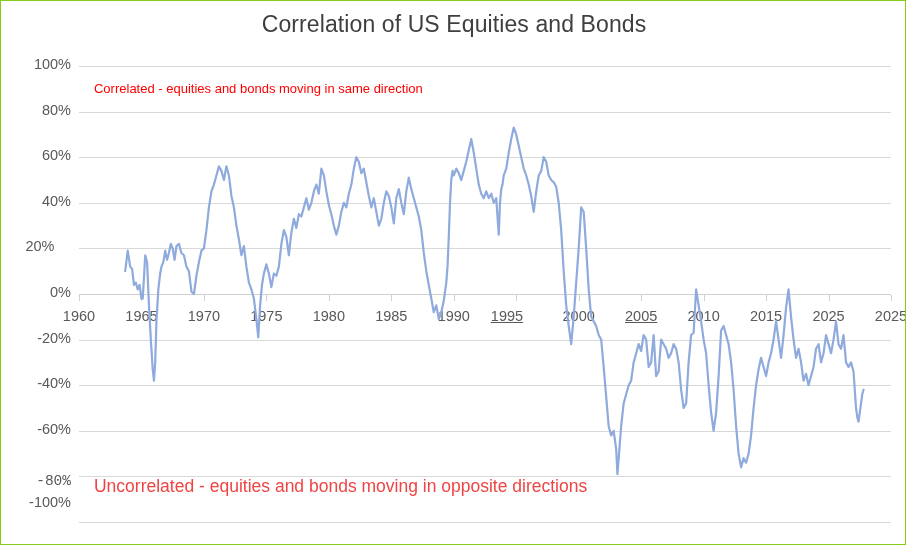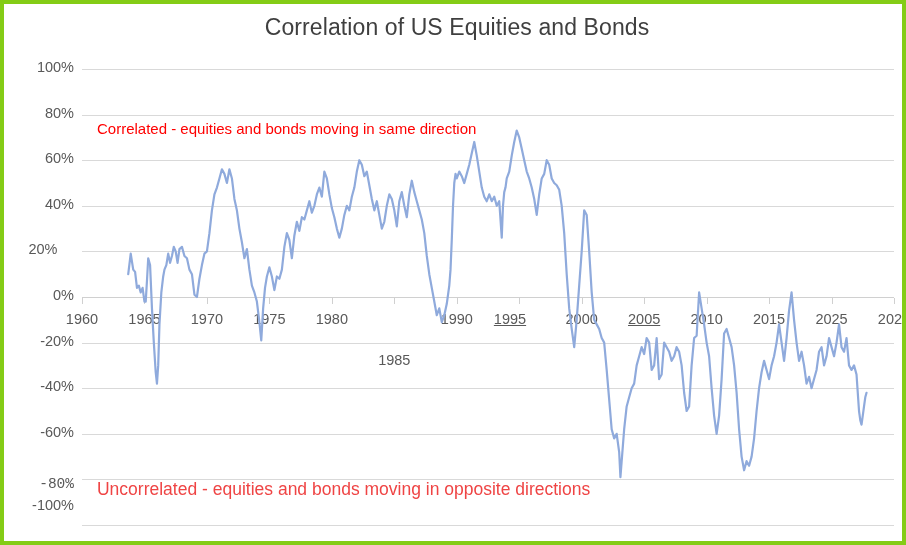--- a/index.html
+++ b/index.html
@@ -8,21 +8,21 @@
     background: #ffffff;
   }
   body {
     font-family: "Liberation Sans", sans-serif;
   }
   #chart-frame {
     position: relative;
     width: 906px;
     height: 545px;
     background: #ffffff;
-    border: 4px solid #84cc16;
+    border: 1px solid #84cc16;
     box-sizing: border-box;
     overflow: hidden;
     padding-left: 16px;
   }
   #chart-title {
     position: absolute;
     left: 0;
     top: 10px;
     width: 906px;
     text-align: center;
@@ -71,24 +71,23 @@
     position: absolute;
     width: 1px;
     height: 6px;
     background: #d0d0d0;
     top: 294px;
   }
   #annotation-top {
     position: absolute;
     left: 86px;
     top: 78px;
-    font-size: 15px;
+    font-size: 13px;
     color: #ff0000;
     white-space: nowrap;
-    margin-top: 36px;
   }
   #annotation-bottom {
     position: absolute;
     left: 86px;
     top: 477px;
     font-size: 17.5px;
     color: #ff0000;
     white-space: nowrap;
   }
   #series-svg {
@@ -124,21 +123,21 @@
       <div class="xlabel" style="left: 48px;">1960</div>
       <div class="xtick" style="left: 78px;"></div>
       <div class="xlabel" style="left: 110.462px;">1965</div>
       <div class="xtick" style="left: 140.462px;"></div>
       <div class="xlabel" style="left: 172.923px;">1970</div>
       <div class="xtick" style="left: 202.923px;"></div>
       <div class="xlabel" style="left: 235.385px;">1975</div>
       <div class="xtick" style="left: 265.385px;"></div>
       <div class="xlabel" style="left: 297.846px;">1980</div>
       <div class="xtick" style="left: 327.846px;"></div>
-      <div class="xlabel" style="left: 360.308px; margin-top: 41px;">1985</div>
+      <div class="xlabel" style="left: 360.308px;">1985</div>
       <div class="xtick" style="left: 390.308px;"></div>
       <div class="xlabel" style="left: 422.769px;">1990</div>
       <div class="xtick" style="left: 452.769px;"></div>
       <div class="xlabel" style="left: 476px; text-decoration: underline;">1995</div>
       <div class="xtick" style="left: 515.231px;"></div>
       <div class="xlabel" style="left: 547.692px;">2000</div>
       <div class="xtick" style="left: 577.692px;"></div>
       <div class="xlabel" style="left: 610.154px; text-decoration: underline;">2005</div>
       <div class="xtick" style="left: 640.154px;"></div>
       <div class="xlabel" style="left: 672.615px;">2010</div>

